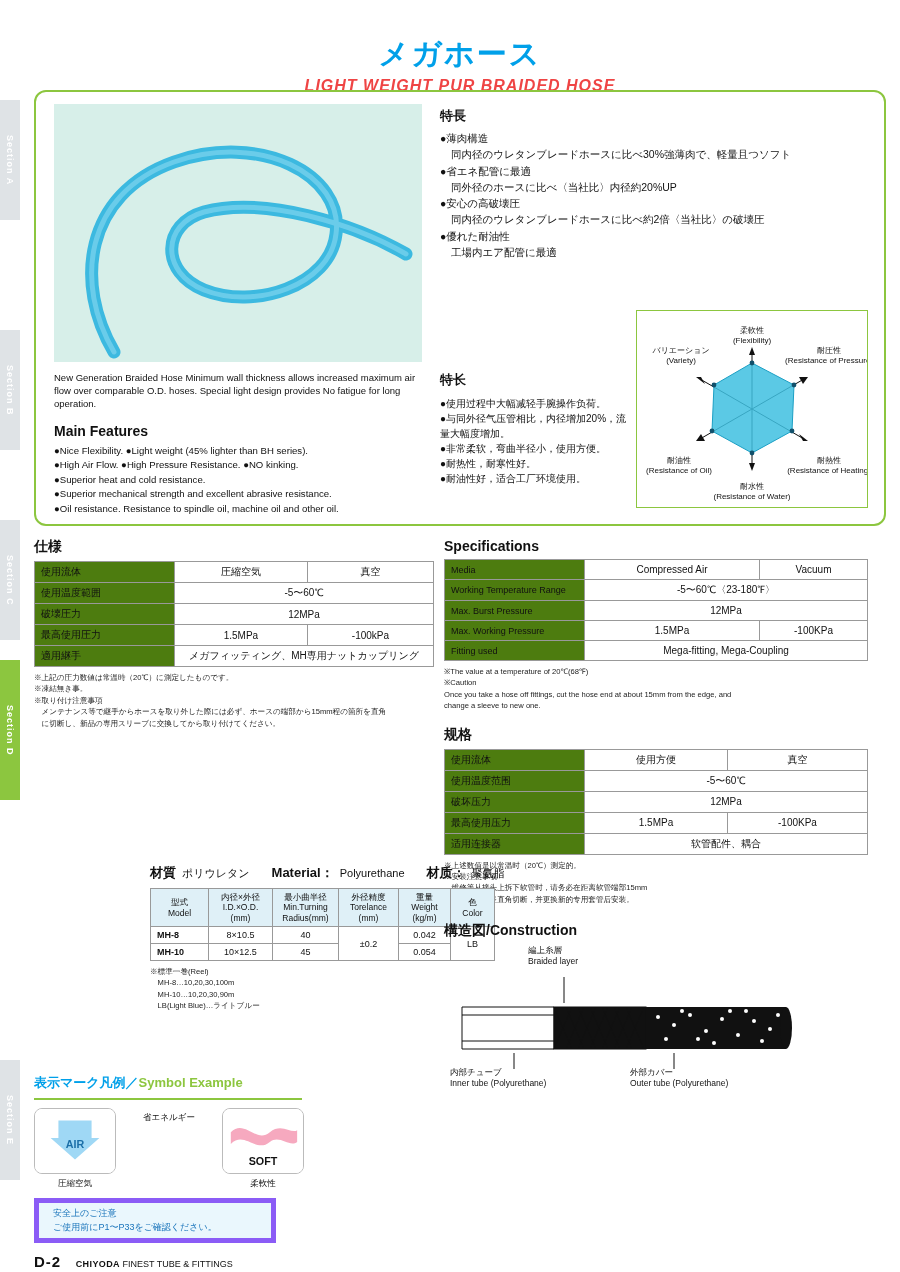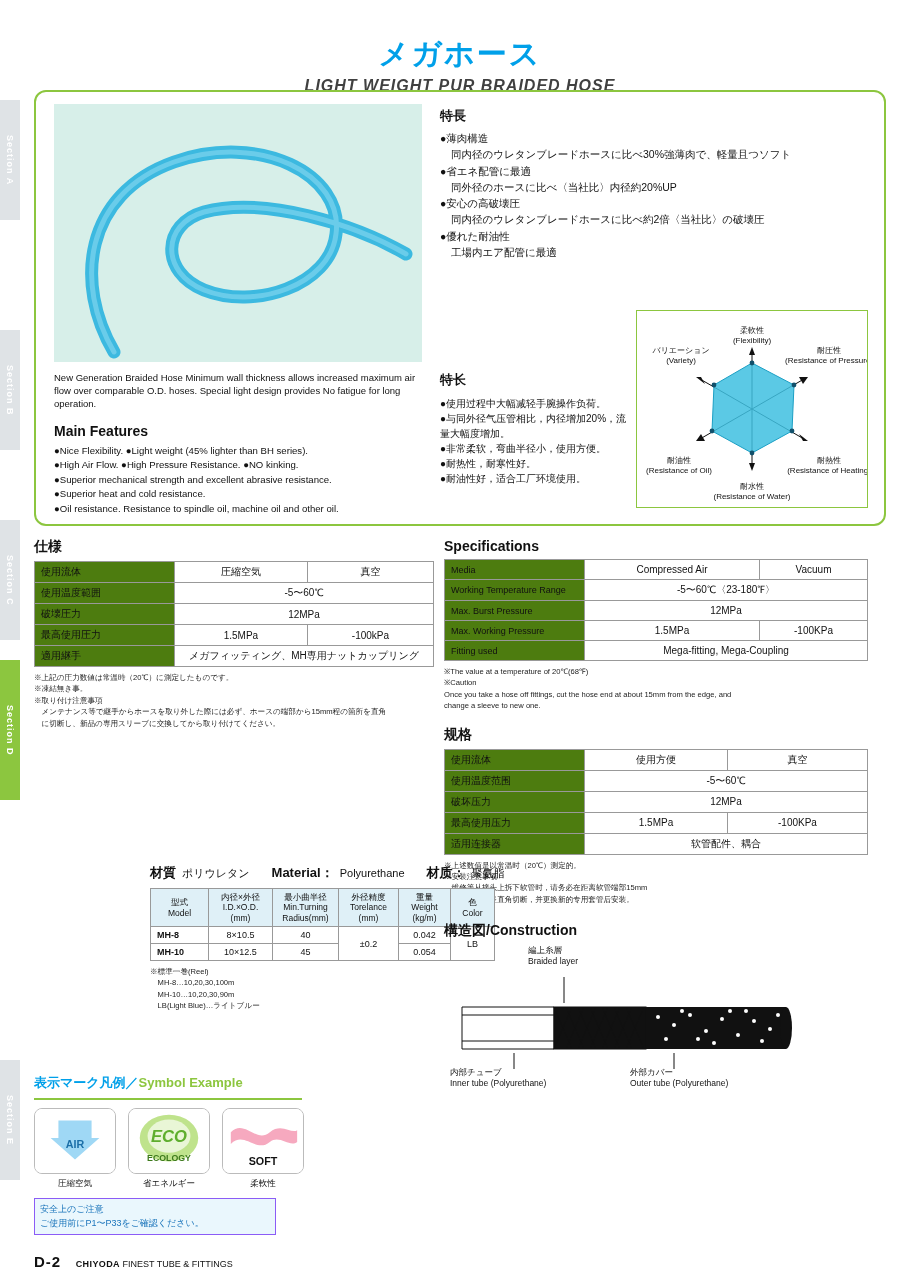--- a/index.html
+++ b/index.html
@@ -16,21 +16,21 @@
   .tab { position:absolute; left:0; width:20px; background:#dfe3e6; color:#fff;
          writing-mode:vertical-rl; text-orientation:mixed;
          font-weight:bold; font-size:9px; letter-spacing:1px;
          display:flex; align-items:center; justify-content:center; }
   .tab.on { background:#8cc63f; color:#fff; }
   
   .page { position:absolute; left:20px; top:16px; width:880px; height:1272px; }
   .title-jp { text-align:center; font-size:30px; font-weight:bold; color:#00a0e9;
               letter-spacing:2px; padding-top:18px; }
   .title-en { text-align:center; font-size:16px; font-weight:bold; font-style:italic;
-              color:#404040; letter-spacing:1px; margin-top:2px; }
+              color:#ef4444; letter-spacing:1px; margin-top:2px; }
   
   .greenbox { position:absolute; left:14px; top:74px; width:852px; height:436px;
               border:2px solid #8cc63f; border-radius:12px; background:#fff; }
   .photo { position:absolute; left:18px; top:12px; width:368px; height:258px;
            background:#d9f0ea; overflow:hidden; }
   .feat-head { font-size:13px; font-weight:bold; color:#111; }
   .ja-feat { position:absolute; left:404px; top:14px; width:430px; line-height:1.55; font-size:10.5px;}
   .ja-feat .bullet { font-weight:bold; }
   .ja-feat .sub { padding-left:11px; display:block; }
   .en-desc { position:absolute; left:18px; top:280px; width:370px; font-size:9.5px; line-height:1.35; color:#111; }
@@ -52,22 +52,22 @@
   table.mat { border-collapse:collapse; font-size:9px; }
   table.mat td, table.mat th { border:1px solid #999; text-align:center; padding:2px 3px; }
   table.mat thead td { background:#dff0f7; height:38px; font-size:8.5px; line-height:1.2; }
   table.mat tbody td { height:17px; }
   
   .symwrap { display:flex; gap:12px; }
   .sym { width:82px; }
   .symbox { width:82px; height:66px; border:1px solid #bbb; border-radius:8px; background:#fff;
             display:flex; align-items:center; justify-content:center; position:relative; overflow:hidden;}
   .symcap { text-align:center; font-size:8.5px; margin-top:4px; }
-  .notice { margin-top:8px; width:242px; border:1px solid #8b5cf6; background:#eaf7fd;
-            color:#1b75bb; font-size:9px; padding:4px 5px; line-height:1.5; }
+  .notice { margin-top:8px; width:242px; border:5px solid #8b5cf6; background:#eaf7fd;
+            color:#1b75bb; font-size:9px; padding:4px 14px; line-height:1.5; }
   .footer { position:absolute; left:14px; bottom:18px; font-size:9px; color:#111; }
   .footer .pg { font-size:15px; font-weight:bold; letter-spacing:1px; }
   .brand { font-weight:bold; font-size:9px; letter-spacing:0.4px; }
   .symtitle { font-size:13px; font-weight:bold; color:#00a0e9; margin-bottom:6px; }
   .symtitle .en { color:#8cc63f; }
   .hr-green { border:0; border-top:2px solid #8cc63f; margin:2px 0 8px 0; width:268px; }
 </style>
 </head>
 <body>
 
@@ -113,22 +113,22 @@
         <div><span class="bullet">●</span><span>優れた耐油性</span><span class="sub">工場内エア配管に最適</span></div>
       </div>
     </div>
 
     <div class="en-desc">New Generation Braided Hose Minimum wall thickness allows increased maximum air flow over comparable O.D. hoses. Special light design provides No fatigue for long operation.</div>
 
     <div class="mainfeat-h">Main Features</div>
     <div class="mainfeat">
       <div>●Nice Flexibility.  ●Light weight (45% lighter than BH series).</div>
       <div>●High Air Flow.  ●High Pressure Resistance.  ●NO kinking.</div>
+      <div>●Superior heat and cold resistance.</div>
       <div>●Superior mechanical strength and excellent abrasive resistance.</div>
-      <div>●Superior heat and cold resistance.</div>
       <div>●Oil resistance. Resistance to spindle oil, machine oil and other oil.</div>
     </div>
 
     <div class="cn-feat">
       <div class="h">特长</div>
       <div>●使用过程中大幅减轻手腕操作负荷。</div>
       <div>●与同外径气压管相比，内径增加20%，流量大幅度增加。</div>
       <div>●非常柔软，弯曲半径小，使用方便。</div>
       <div>●耐热性，耐寒性好。</div>
       <div>●耐油性好，适合工厂环境使用。</div>
@@ -411,29 +411,20 @@
         <div class="symbox">
           <svg width="82" height="66" viewBox="0 0 82 66">
             <rect width="82" height="66" fill="#ffffff"></rect>
             <path d="M24 12 L58 12 L58 30 L66 30 L41 52 L16 30 L24 30 Z" fill="#9fd8f5"></path>
             <text x="41" y="40" font-size="11" font-weight="bold" text-anchor="middle" fill="#1b6fa8" font-family="Liberation Sans, sans-serif">AIR</text>
           </svg>
         </div>
         <div class="symcap">圧縮空気</div>
       </div>
       <div class="sym">
-        <div class="symbox">
-          <svg width="82" height="66" viewBox="0 0 82 66">
-            <rect width="82" height="66" fill="#ffffff"></rect>
-            <ellipse cx="41" cy="30" rx="30" ry="24" fill="#bfe38c"></ellipse>
-            <ellipse cx="41" cy="28" rx="22" ry="17" fill="#e9f6d6"></ellipse>
-            <text x="41" y="34" font-size="17" font-weight="bold" font-style="italic" text-anchor="middle" fill="#5fae2e" font-family="Liberation Sans, sans-serif">ECO</text>
-            <text x="41" y="54" font-size="9" font-weight="bold" text-anchor="middle" fill="#3d7a1c" font-family="Liberation Sans, sans-serif">ECOLOGY</text>
-          </svg>
-        </div>
         <div class="symcap">省エネルギー</div>
       </div>
       <div class="sym">
         <div class="symbox">
           <svg width="82" height="66" viewBox="0 0 82 66">
             <rect width="82" height="66" fill="#ffffff"></rect>
             <path d="M8 24 C22 10 34 36 48 24 C60 14 70 26 76 22 L76 34 C68 40 58 26 48 34 C34 46 22 22 8 36 Z" fill="#f6a9bf"></path>
             <text x="41" y="58" font-size="11" font-weight="bold" text-anchor="middle" fill="#111" font-family="Liberation Sans, sans-serif">SOFT</text>
           </svg>
         </div>

